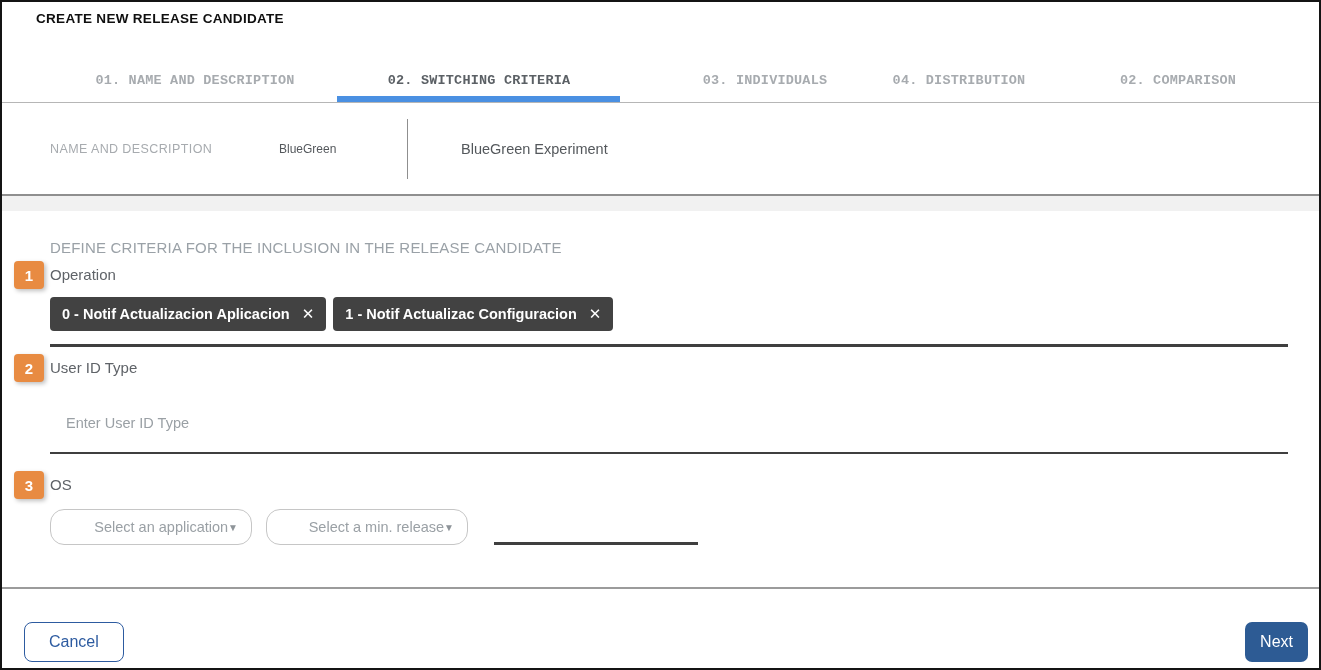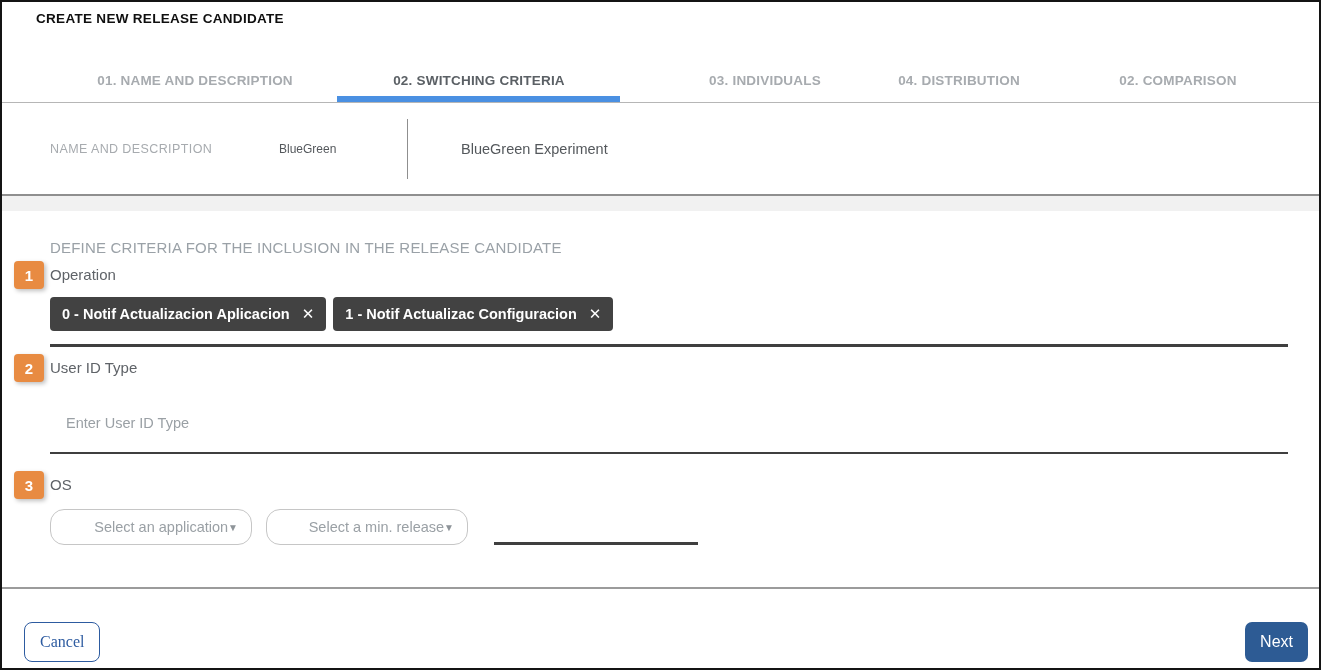--- a/index.html
+++ b/index.html
@@ -3,21 +3,21 @@
 <meta charset="utf-8">
 <style>
   html,body{margin:0;padding:0;background:#e9e9e9;font-family:"Liberation Sans",sans-serif;}
   .window{width:1321px;height:670px;box-sizing:border-box;border:2px solid #141414;background:#0369a1;
           display:flex;flex-direction:column;overflow:hidden;}
 
   
   .header{position:relative;height:101px;flex:none;border-bottom:1px solid #b6b6b6;box-sizing:border-box;background:#fff;}
   .app-title{position:absolute;top:9px;left:34px;font-size:13.5px;font-weight:bold;color:#0f0f0f;letter-spacing:.3px;}
   .tab{position:absolute;top:71px;transform:translateX(-50%);font-size:13.5px;font-weight:bold;
-       color:#a7abaf;letter-spacing:.2px;white-space:nowrap;cursor:pointer;}
+       color:#a7abaf;letter-spacing:.2px;white-space:nowrap;cursor:pointer;font-family:Liberation Mono, monospace;}
   .tab.active{color:#5b6065;}
   .tab1{left:193px}.tab2{left:477px}.tab3{left:763px}.tab4{left:957px}.tab5{left:1176px}
   .tab-underline{position:absolute;left:335px;top:94px;width:283px;height:6px;background:#4a90e2;}
 
   
   .subheader{position:relative;height:91px;flex:none;background:#fff;}
   .sub-label{position:absolute;left:48px;top:50%;transform:translateY(-50%);font-size:12.5px;color:#a7abaf;letter-spacing:.4px;}
   .sub-name{position:absolute;left:277px;top:50%;transform:translateY(-50%);font-size:12px;color:#54585c;}
   .sub-divider{position:absolute;left:405px;top:16px;height:60px;width:1px;background:#8f8f8f;}
   .sub-desc{position:absolute;left:459px;top:50%;transform:translateY(-50%);font-size:14.5px;color:#54585c;}
@@ -51,21 +51,21 @@
           justify-content:flex-end;padding:0 13px;box-sizing:border-box;color:#9aa0a5;font-size:14.5px;
           cursor:pointer;background:#fff;}
   .select+.select{margin-left:14px;padding-left:21px;}
   .caret{font-size:10px;color:#8e9499;}
   .os-underline{width:204px;border-bottom:3px solid #3f3f3f;margin-left:26px;height:0;}
 
   
   .footer{flex:none;height:81px;border-top:2px solid #9b9b9b;box-sizing:border-box;display:flex;
           align-items:flex-end;justify-content:space-between;padding:0 11px 6px 22px;background:#fff;}
   .btn-cancel{background:#fff;border:1px solid #2d5ba0;color:#2d5ba0;font-size:16px;border-radius:8px;
-              padding:10px 15px;cursor:pointer;font-family:Liberation Serif, serif;}
+              padding:10px 24px;cursor:pointer;font-family:Liberation Sans, sans-serif;}
   .btn-next{background:#2d5b94;border:none;color:#fff;font-size:16px;border-radius:7px;
             padding:11px 15px;cursor:pointer;font-family:inherit;}
 </style>
 </head>
 <body>
 
 <div class="window">
 
   <div class="header">
     <div class="app-title">CREATE NEW RELEASE CANDIDATE</div>

